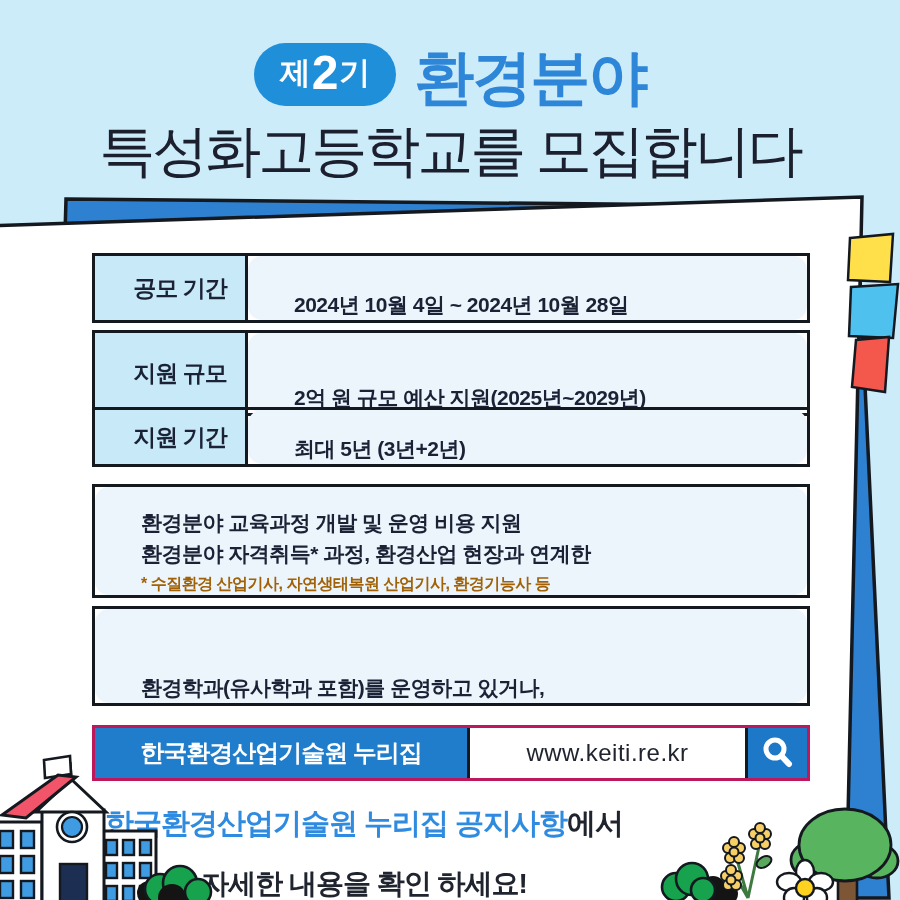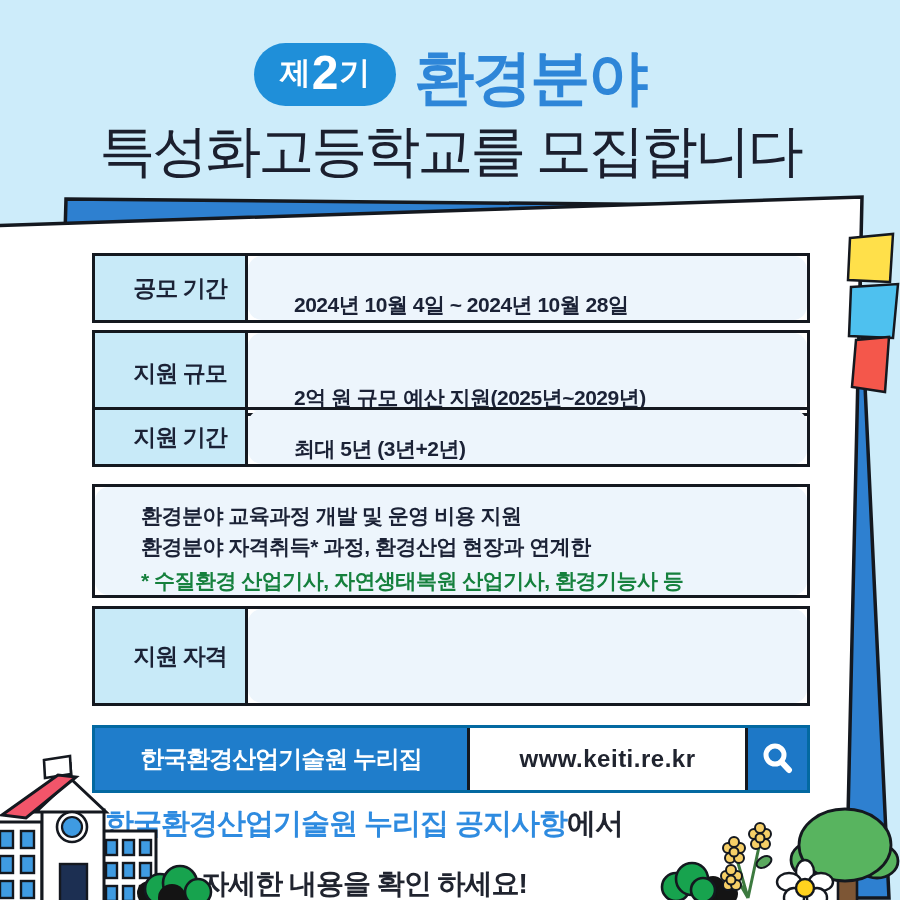--- a/index.html
+++ b/index.html
@@ -27,30 +27,30 @@
   
   .info-table { position:absolute; left:92px; top:253px; width:718px; }
   .row { position:absolute; left:0; width:718px; display:flex; border:3px solid #14181f; }
   .cell-label { width:153px; background:#c8eaf8; border-right:3px solid #14181f;
                 display:flex; align-items:center; justify-content:center;
                 font-size:23px; font-weight:800; color:#1b2236; letter-spacing:-1px;padding-left:20px; }
   .cell-value { flex:1; background:#edf5fc; display:flex; flex-direction:column;
                 justify-content:flex-end; padding-left:46px;
                 font-size:21px; font-weight:700; color:#1b2236; letter-spacing:-0.5px;border-radius:14px; }
   .vline { line-height:1.45; }
-  .note { font-size:21px; font-weight:600; margin-top:5px; color:#15803d; }
-
-  
-  .searchbar { position:absolute; left:92px; top:725px; width:718px; height:68px;
-               display:flex; border:3px solid #0369a1; }
+  .note { font-size:16px; font-weight:600; margin-top:5px; color:#a16207; }
+
+  
+  .searchbar { position:absolute; left:92px; top:725px; width:718px; height:56px;
+               display:flex; border:3px solid #be185d; }
   .site-label { width:375px; background:#1f7dcb; color:#ffffff; display:flex; align-items:center;
                 justify-content:center; font-size:24px; font-weight:800; letter-spacing:-1px;
                 border-right:3px solid #14181f; cursor:pointer; }
   .url-box { flex:1; background:#ffffff; color:#20242f; display:flex; align-items:center;
-             justify-content:center; font-size:24px; font-weight:700; letter-spacing:0.5px;
+             justify-content:center; font-size:24px; font-weight:400; letter-spacing:0.5px;
              border-right:3px solid #14181f; cursor:text; }
   .search-btn { width:59px; background:#1d78c7; display:flex; align-items:center;
                 justify-content:center; cursor:pointer; }
 
   
   .notice { position:absolute; left:0; top:804px; width:728px; text-align:center; }
   .notice-line1 { font-size:29px; font-weight:800; letter-spacing:-1px; }
   .notice-line1 .accent { color:#2e8be0; }
   .notice-line1 .dark { color:#20242f; }
   .notice-line2 { margin-top:21px; font-size:28px; font-weight:800; color:#20242f; letter-spacing:-1px; }
@@ -110,22 +110,22 @@
 
       <div class="row" style="top:484px;height:114px">
         <div class="cell-value">
           <div class="vline">환경분야 교육과정 개발 및 운영 비용 지원</div>
           <div class="vline">환경분야 자격취득* 과정, 환경산업 현장과 연계한</div>
           <div class="note">* 수질환경 산업기사, 자연생태복원 산업기사, 환경기능사 등</div>
         </div>
       </div>
 
       <div class="row" style="top:606px;height:100px">
-        <div class="cell-label">지원 자격</div>
-        <div class="cell-value">
+        <div class="cell-value">
+          <div class="vline">환경학과(유사학과 포함)를 운영하고 있거나,</div>
         </div>
       </div>
     </div>
 
     <div class="searchbar">
       <div class="site-label">한국환경산업기술원 누리집</div>
       <div class="url-box">www.keiti.re.kr</div>
       <div class="search-btn">
         <svg width="36" height="36" viewBox="0 0 36 36">
           <circle cx="15" cy="14" r="9" fill="none" stroke="#ffffff" stroke-width="5"></circle>

